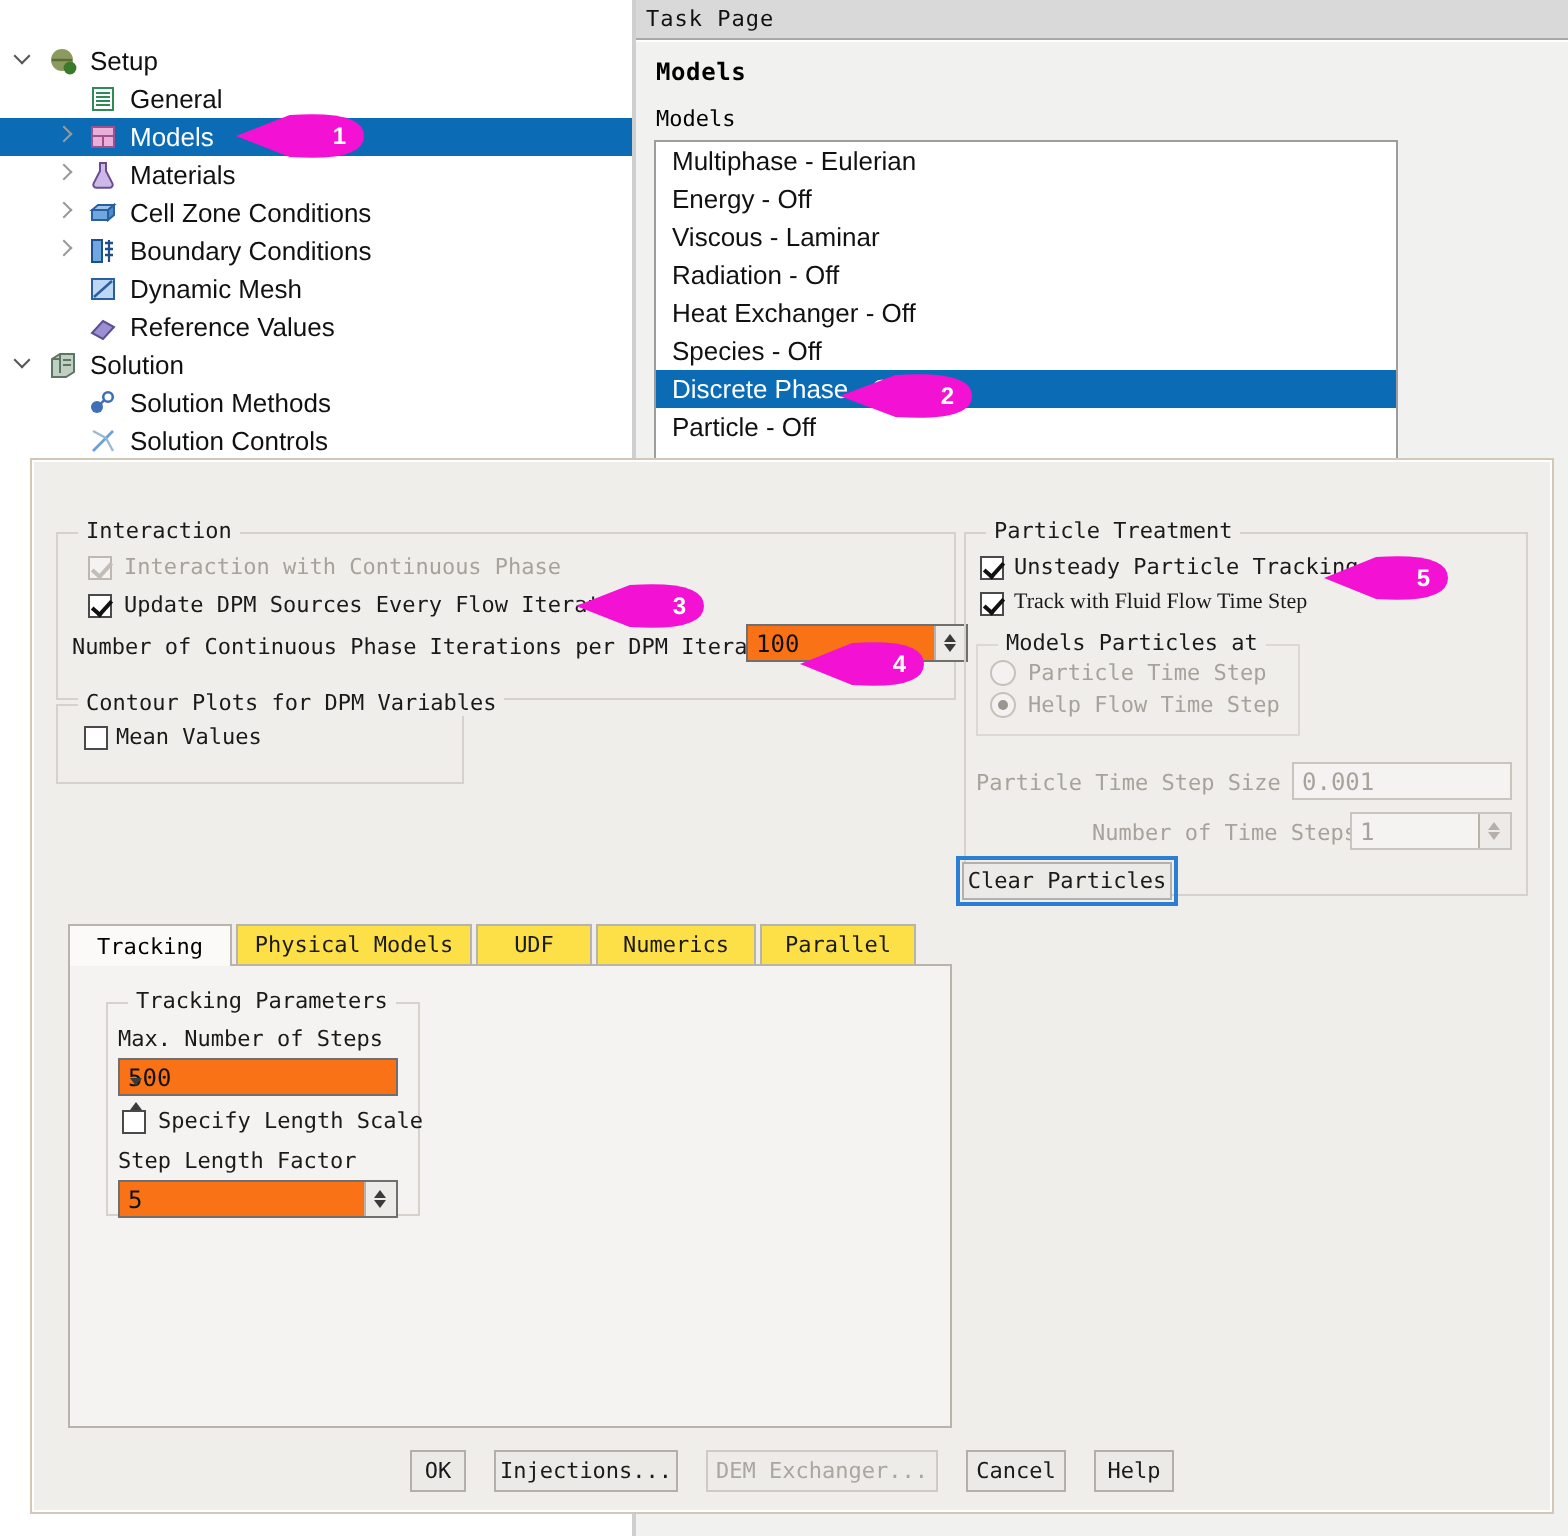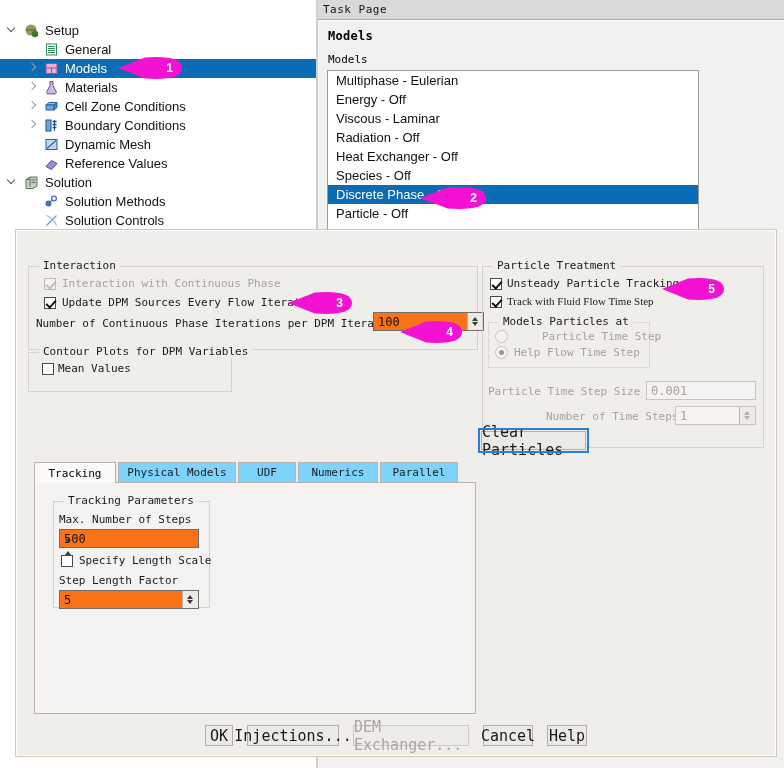--- a/index.html
+++ b/index.html
@@ -111,30 +111,30 @@
     content:"";position:absolute;left:4px;border-left:3px solid transparent;border-right:3px solid transparent;
   }
   .spin::before{top:4px;border-bottom:4px solid #3a3a3a;}
   .spin::after{bottom:4px;border-top:4px solid #3a3a3a;}
   .fieldwrap.dis .spin::before{border-bottom-color:#b5b1aa;}
   .fieldwrap.dis .spin::after{border-top-color:#b5b1aa;}
 
   
   .btn{
     position:absolute;background:#eceae6;border:1px solid #b4b0a9;
-    font-family:"DejaVu Sans Mono",monospace;font-size:15px;color:#1a1a1a;
+    font-family:"DejaVu Sans Mono",monospace;font-size:11px;color:#1a1a1a;
     display:flex;align-items:center;justify-content:center;cursor:pointer;box-sizing:border-box;
   }
   .btn.dis{color:#aaa6a0;border-color:#cfcbc4;background:#eeece8;}
   .btn.focusring{outline:2px solid #2a7fd4;outline-offset:1px;}
 
   
   #tabstrip{position:absolute;left:18px;top:232px;width:724px;height:20px;}
   .tab{
-    position:absolute;top:0;height:20px;background:#7dd3fc;border:1px solid #b8b4ad;border-bottom:none;
+    position:absolute;top:0;height:20px;background:#fde047;border:1px solid #b8b4ad;border-bottom:none;
     font-family:"DejaVu Sans Mono",monospace;font-size:11px;color:#1a1a1a;
     display:flex;align-items:center;justify-content:center;cursor:pointer;box-sizing:border-box;
   }
   .tab.active{background:#fbfaf8;border-color:#b8b4ad;height:21px;z-index:3;color:#000;}
   #tabpanel{
     position:absolute;left:18px;top:252px;width:440px;height:230px;
     background:#f4f3f1;border:1px solid #b8b4ad;
   }
 
   
@@ -293,21 +293,21 @@
     <div class="cb on" style="left:474px;top:48px;"></div>
     <div class="mono" style="position:absolute;left:491px;top:47px;">Unsteady Particle Tracking</div>
 
     <div class="cb on" style="left:474px;top:66px;"></div>
     <div class="mono" style="position:absolute;left:491px;top:65px;font-family:Liberation Serif, serif;">Track with Fluid Flow Time Step</div>
 
     <div class="grp" style="left:472px;top:92px;width:160px;height:44px;border-color:#ddd9d2;">
       <span class="cap">Models Particles at</span>
     </div>
     <div class="rb" style="left:479px;top:100px;"></div>
-    <div class="mono dis" style="position:absolute;left:498px;top:100px;margin-left:28px;">Particle Time Step</div>
+    <div class="mono dis" style="position:absolute;left:498px;top:100px;">Particle Time Step</div>
     <div class="rb on" style="left:479px;top:116px;"></div>
     <div class="mono dis" style="position:absolute;left:498px;top:116px;">Help Flow Time Step</div>
 
     <div class="mono dis" style="position:absolute;left:472px;top:155px;">Particle Time Step Size (s)</div>
     <div class="fieldwrap dis" style="left:630px;top:151px;width:110px;height:19px;">
       <div class="txt">0.001</div>
     </div>
 
     <div class="mono dis" style="position:absolute;left:530px;top:180px;">Number of Time Steps</div>
     <div class="fieldwrap dis" style="left:659px;top:176px;width:81px;height:19px;">

